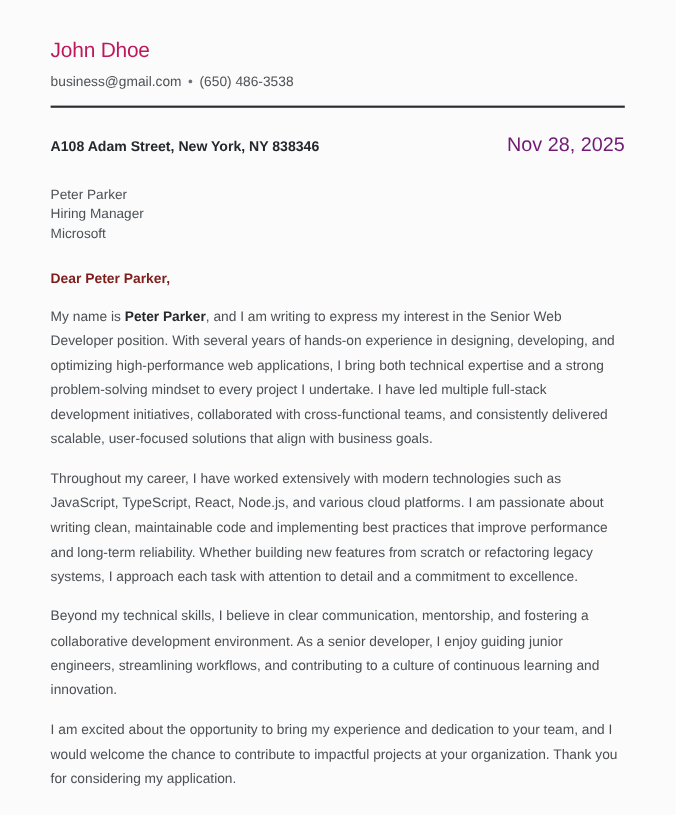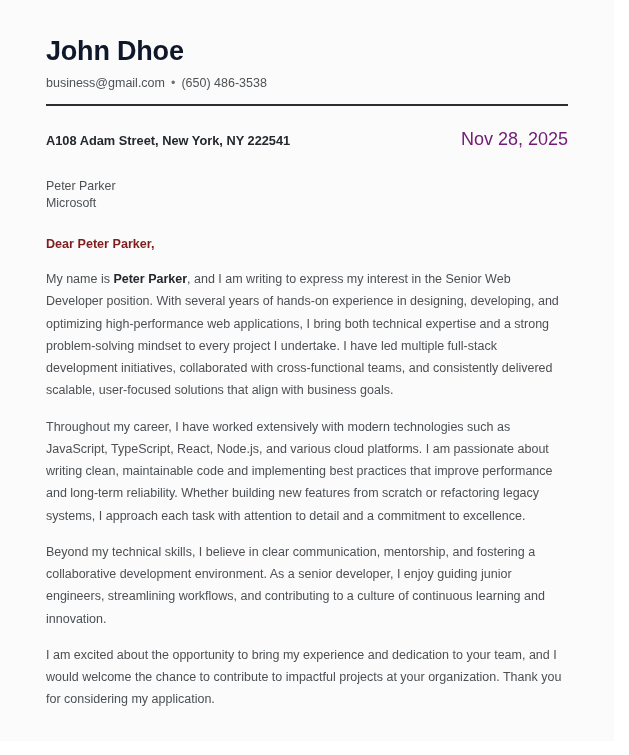--- a/index.html
+++ b/index.html
@@ -19,24 +19,24 @@
     background: #fbfbfb;
     overflow: hidden;
   }
 
   #sheet {
     padding: 36px 46px 0 46px;
   }
 
   
   .name {
-    font-size: 27px;
-    font-weight: bold;
+    font-size: 19px;
+    font-weight: normal;
     letter-spacing: -0.2px;
-    color: #0f172a;
+    color: #be185d;
     line-height: 1.12;
   }
 
   .role {
     margin-top: 9px;
     font-size: 12.5px;
     color: #5f6266;
     line-height: 1.3;
   }
 
@@ -116,26 +116,27 @@
     <div>
       <div class="name">John Dhoe</div>
       <div class="contact">
         <span>business@gmail.com</span><span class="sep">•</span><span>(650) 486-3538</span>
       </div>
     </div>
 
     <div class="rule"></div>
 
     <div class="addr-row">
-      <div class="addr">A108 Adam Street, New York, NY 222541</div>
+      <div class="addr">A108 Adam Street, New York, NY 838346</div>
       <div class="date">Nov 28, 2025</div>
     </div>
 
     <div class="recipient">
       <div>Peter Parker</div>
+      <div>Hiring Manager</div>
       <div>Microsoft</div>
     </div>
 
     <div class="salutation">Dear Peter Parker,</div>
 
     <div class="body-block">
       <p class="para"><span>My name is </span><b>Peter Parker</b><span>, and I am writing to express my interest in the Senior Web Developer position. With several years of hands-on experience in designing, developing, and optimizing high-performance web applications, I bring both technical expertise and a strong problem-solving mindset to every project I undertake. I have led multiple full-stack development initiatives, collaborated with cross-functional teams, and consistently delivered scalable, user-focused solutions that align with business goals.</span></p>
 
       <p class="para">Throughout my career, I have worked extensively with modern technologies such as JavaScript, TypeScript, React, Node.js, and various cloud platforms. I am passionate about writing clean, maintainable code and implementing best practices that improve performance and long-term reliability. Whether building new features from scratch or refactoring legacy systems, I approach each task with attention to detail and a commitment to excellence.</p>
       <p class="para">Beyond my technical skills, I believe in clear communication, mentorship, and fostering a collaborative development environment. As a senior developer, I enjoy guiding junior engineers, streamlining workflows, and contributing to a culture of continuous learning and innovation.</p>

